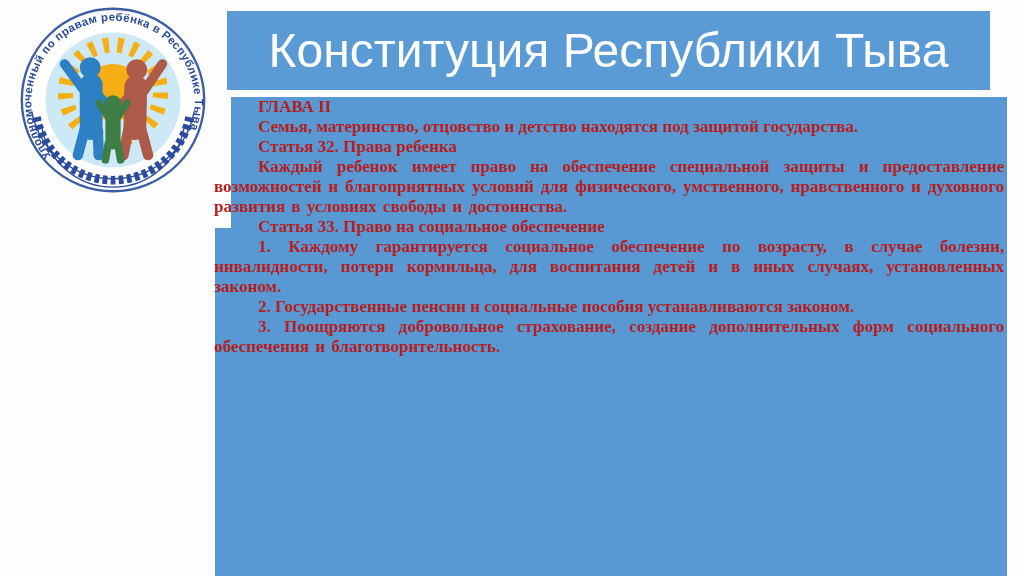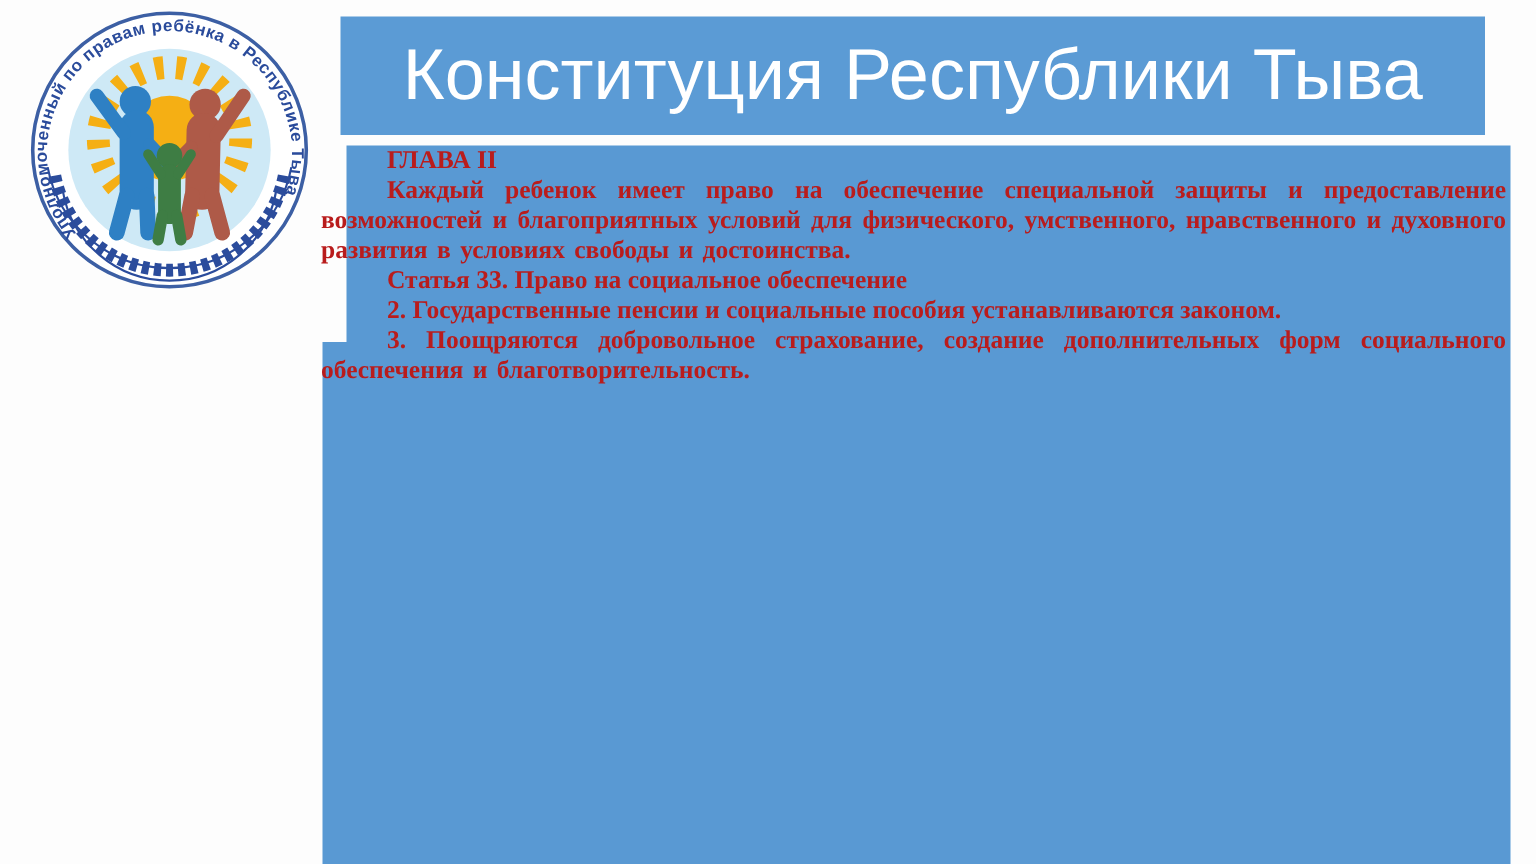--- a/index.html
+++ b/index.html
@@ -122,19 +122,22 @@
 
   <div class="header-bar">
     <h1>Конституция Республики Тыва</h1>
   </div>
 
   <div class="panel-upper"></div>
   <div class="panel-lower"></div>
 
   <div class="text-layer">
     <p class="p-0 p-head">ГЛАВА II</p>
+    <p class="p-2">Семья, материнство, отцовство и детство находятся под защитой государства.</p>
+    <p class="p-3 p-head">Статья 32. Права ребенка</p>
     <p class="p-4">Каждый ребенок имеет право на обеспечение специальной защиты и предоставление возможностей и благоприятных условий для физического, умственного, нравственного и духовного развития в условиях свободы и достоинства.</p>
     <p class="p-5 p-head">Статья 33. Право на социальное обеспечение</p>
+    <p class="p-6">1. Каждому гарантируется социальное обеспечение по возрасту, в случае болезни, инвалидности, потери кормильца, для воспитания детей и в иных случаях, установленных законом.</p>
     <p class="p-7">2. Государственные пенсии и социальные пособия устанавливаются законом.</p>
     <p class="p-8">3. Поощряются добровольное страхование, создание дополнительных форм социального обеспечения и благотворительность.</p>
   </div>
 
 </div>
 
 </body></html>

